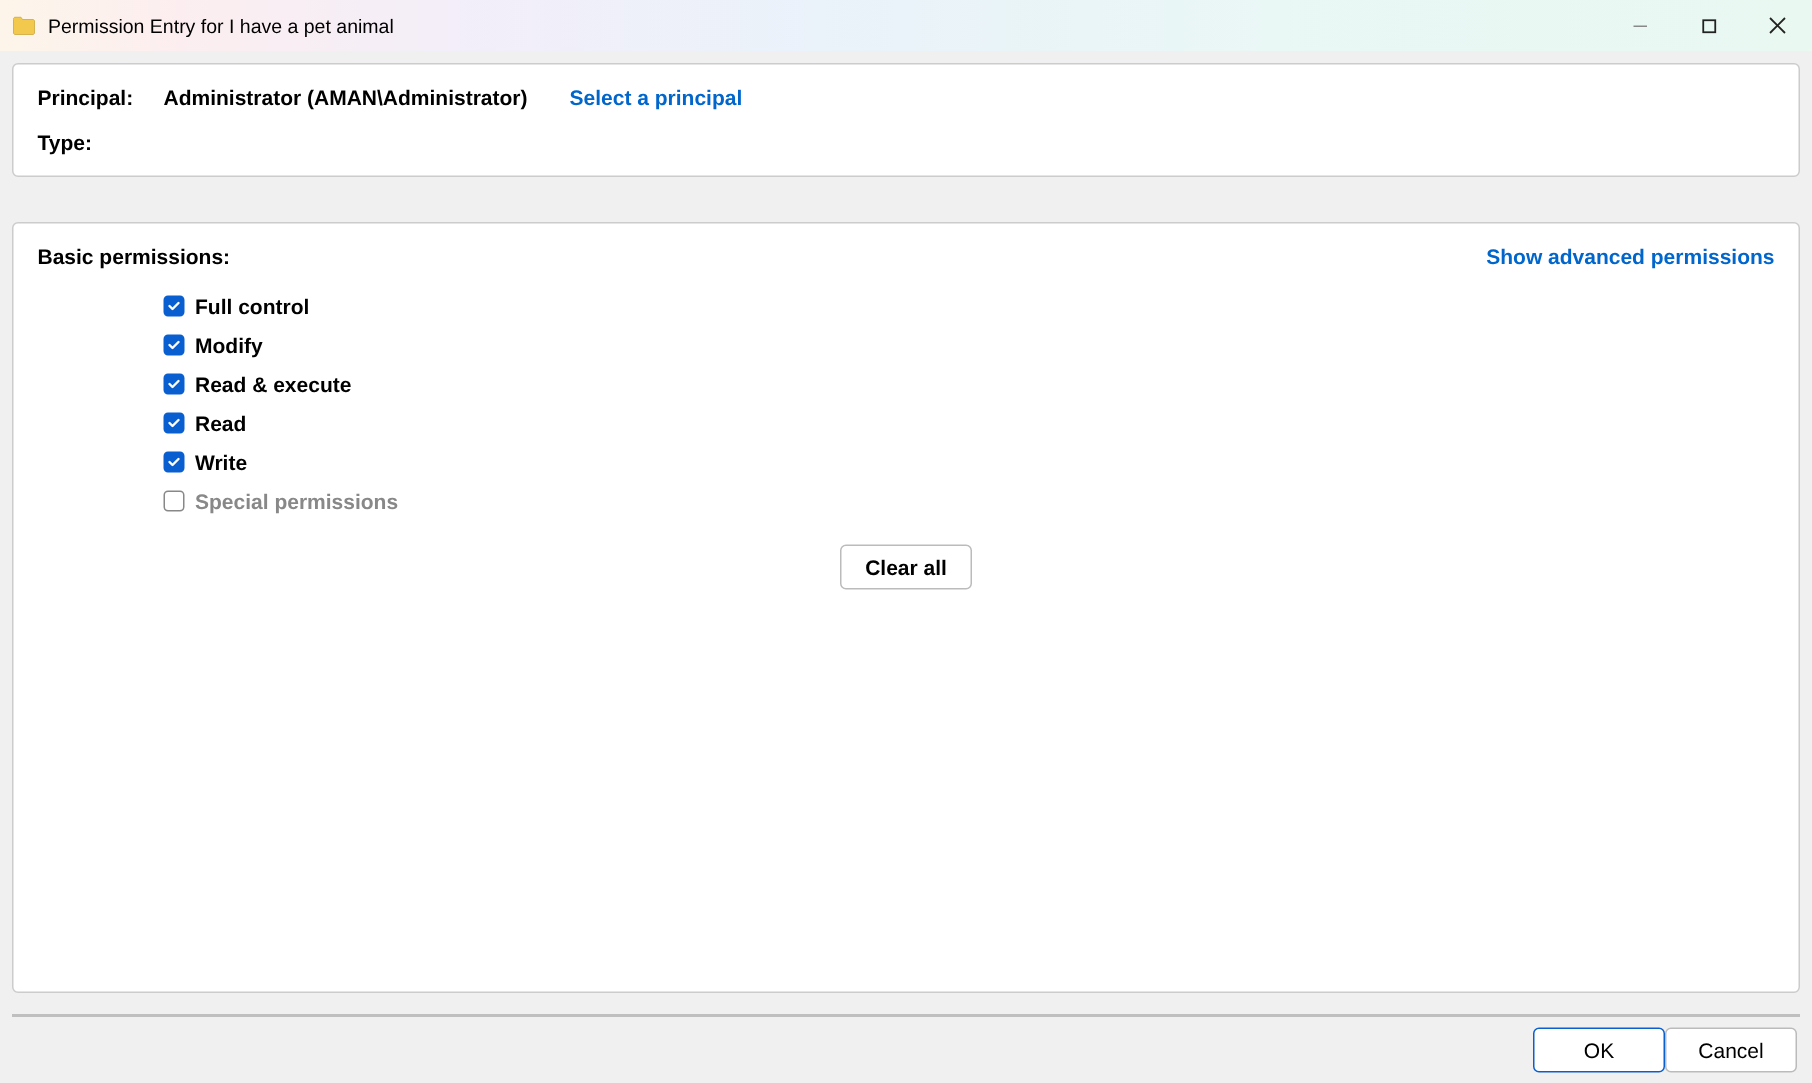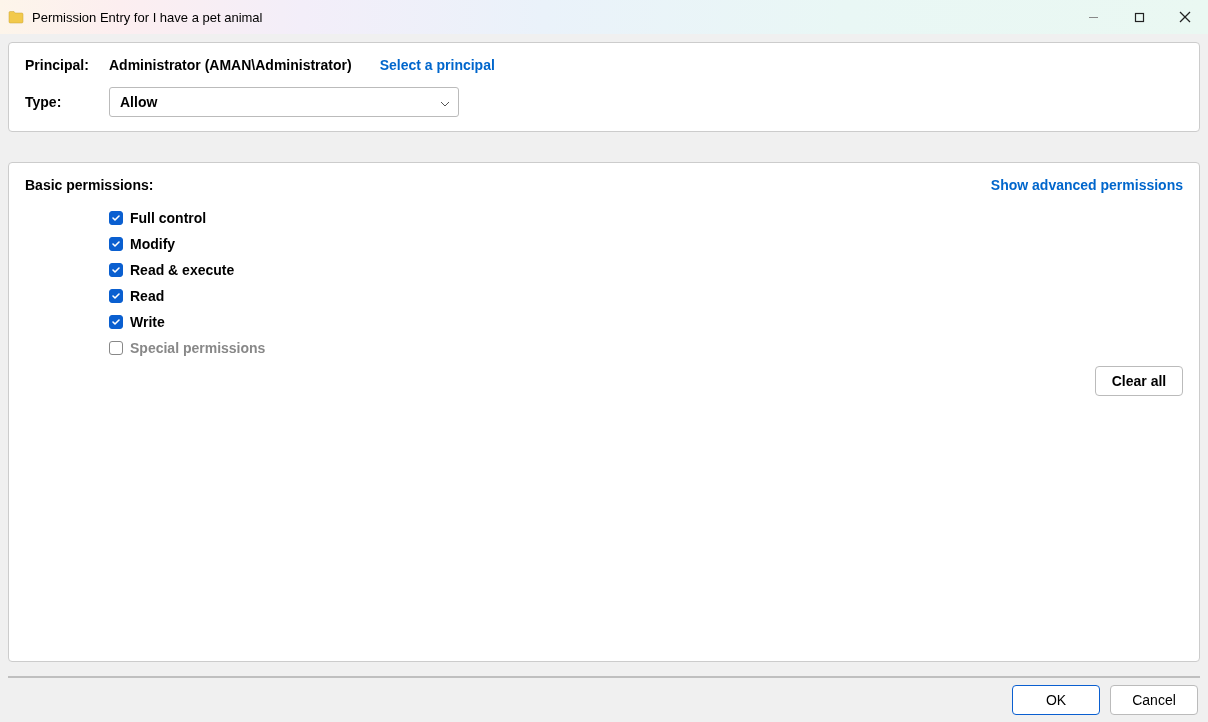--- a/index.html
+++ b/index.html
@@ -150,22 +150,22 @@
     .chk.checked svg { display:block; }
     .chk svg { display:none; }
     .perm-label {
       font-size: 14px;
     }
     .perm-label.disabled {
       color: #888;
     }
     .clear-row {
       display: flex;
-      justify-content: flex-end;
-      margin-top: 5px;
+      justify-content: center;
+      margin-top: 16px;
     }
     .btn {
       min-width: 88px;
       height: 30px;
       border: 1px solid #bbb;
       border-radius: 4px;
       background: #fff;
       font-size: 14px;
       display: flex;
       align-items: center;
@@ -182,21 +182,20 @@
       height: 2px;
       background: #bfbfbf;
       margin-top: 14px;
     }
     .footer {
       height: 44px;
       display: flex;
       justify-content: flex-end;
       align-items: center;
       padding-right: 10px;
-      gap: 10px;
       background: #f0f0f0;
     }
   </style>
 </head>
 <body>
 
 <div class="titlebar">
   <span class="folder-icon">
     <svg width="16" height="16" viewBox="0 0 16 16">
       <path d="M1 4 L1 13 C1 13.5 1.5 14 2 14 L14 14 C14.5 14 15 13.5 15 13 L15 5 C15 4.5 14.5 4 14 4 L7 4 L6 2.5 L2 2.5 C1.5 2.5 1 3 1 3.5 Z" fill="#f2c94c" stroke="#caa536" stroke-width="0.5"></path>
@@ -226,28 +225,20 @@
 <div class="content">
 
   <div class="panel top">
     <div class="row">
       <span class="row-label">Principal:</span>
       <span class="principal-value">Administrator (AMAN\Administrator)</span>
       <span class="link">Select a principal</span>
     </div>
     <div class="row">
       <span class="row-label">Type:</span>
-      <div class="combo">
-        <span>Allow</span>
-        <span class="chev">
-          <svg width="10" height="6" viewBox="0 0 10 6">
-              <path d="M1 1 L5 5 L9 1" fill="none" stroke="#555" stroke-width="1"></path>
-            </svg>
-        </span>
-      </div>
     </div>
   </div>
 
   <div class="panel perm">
     <div class="perm-header">
       <span class="perm-title">Basic permissions:</span>
       <span class="link">Show advanced permissions</span>
     </div>
     <div class="perm-list">
 

